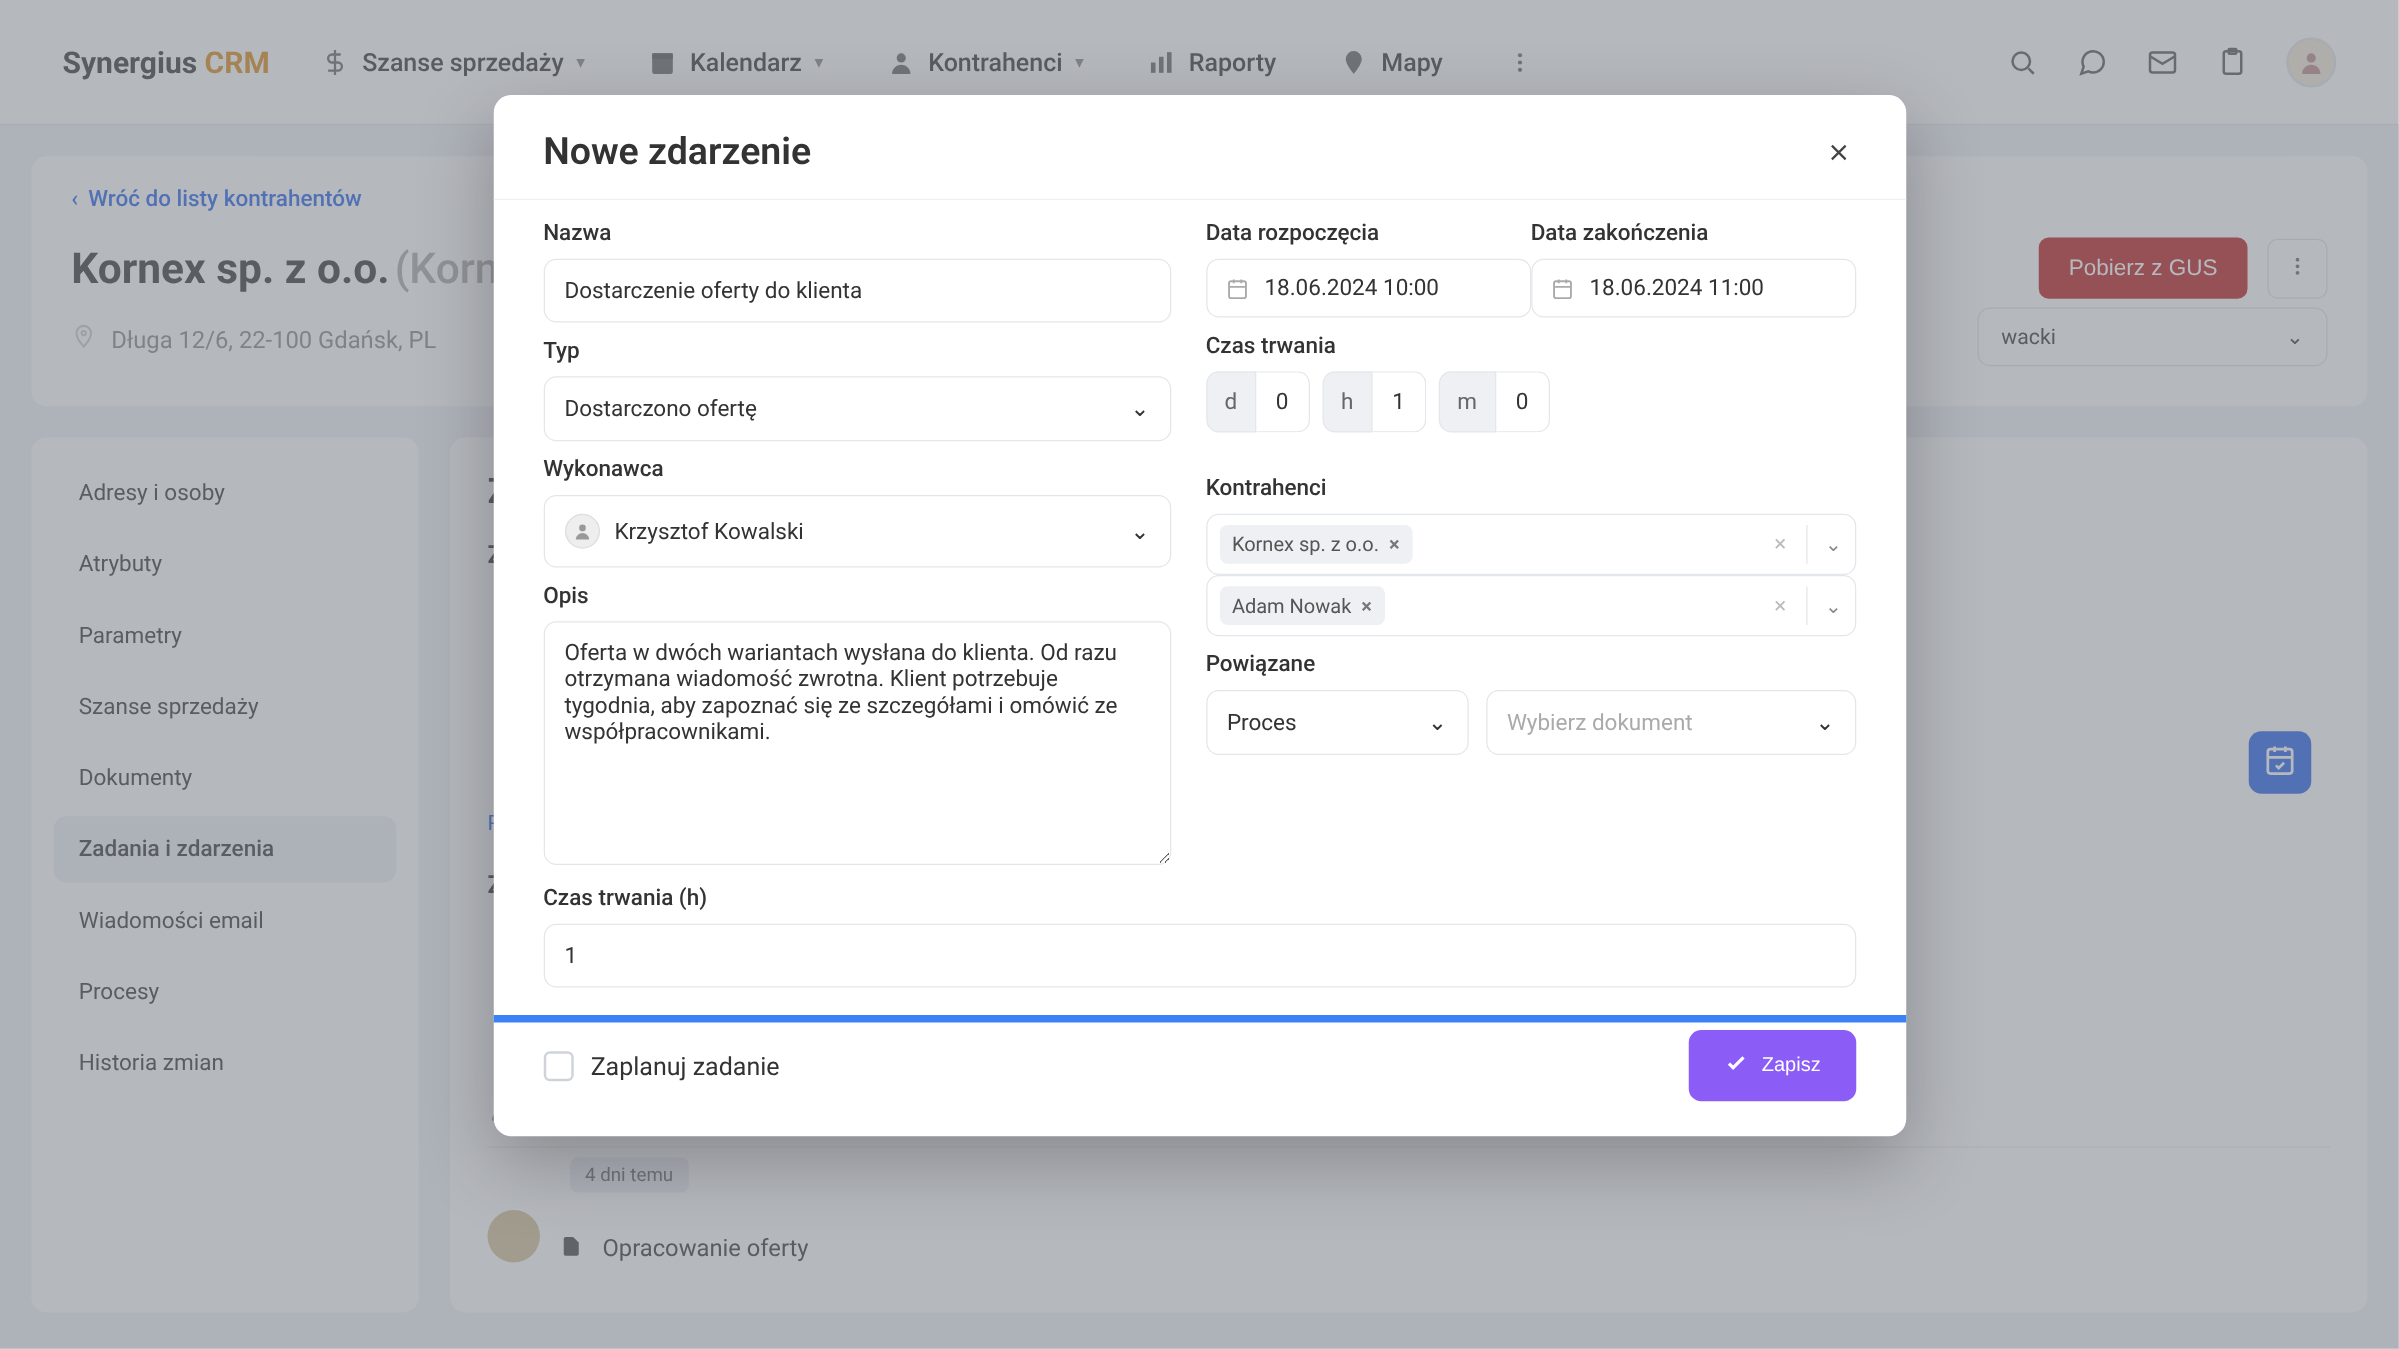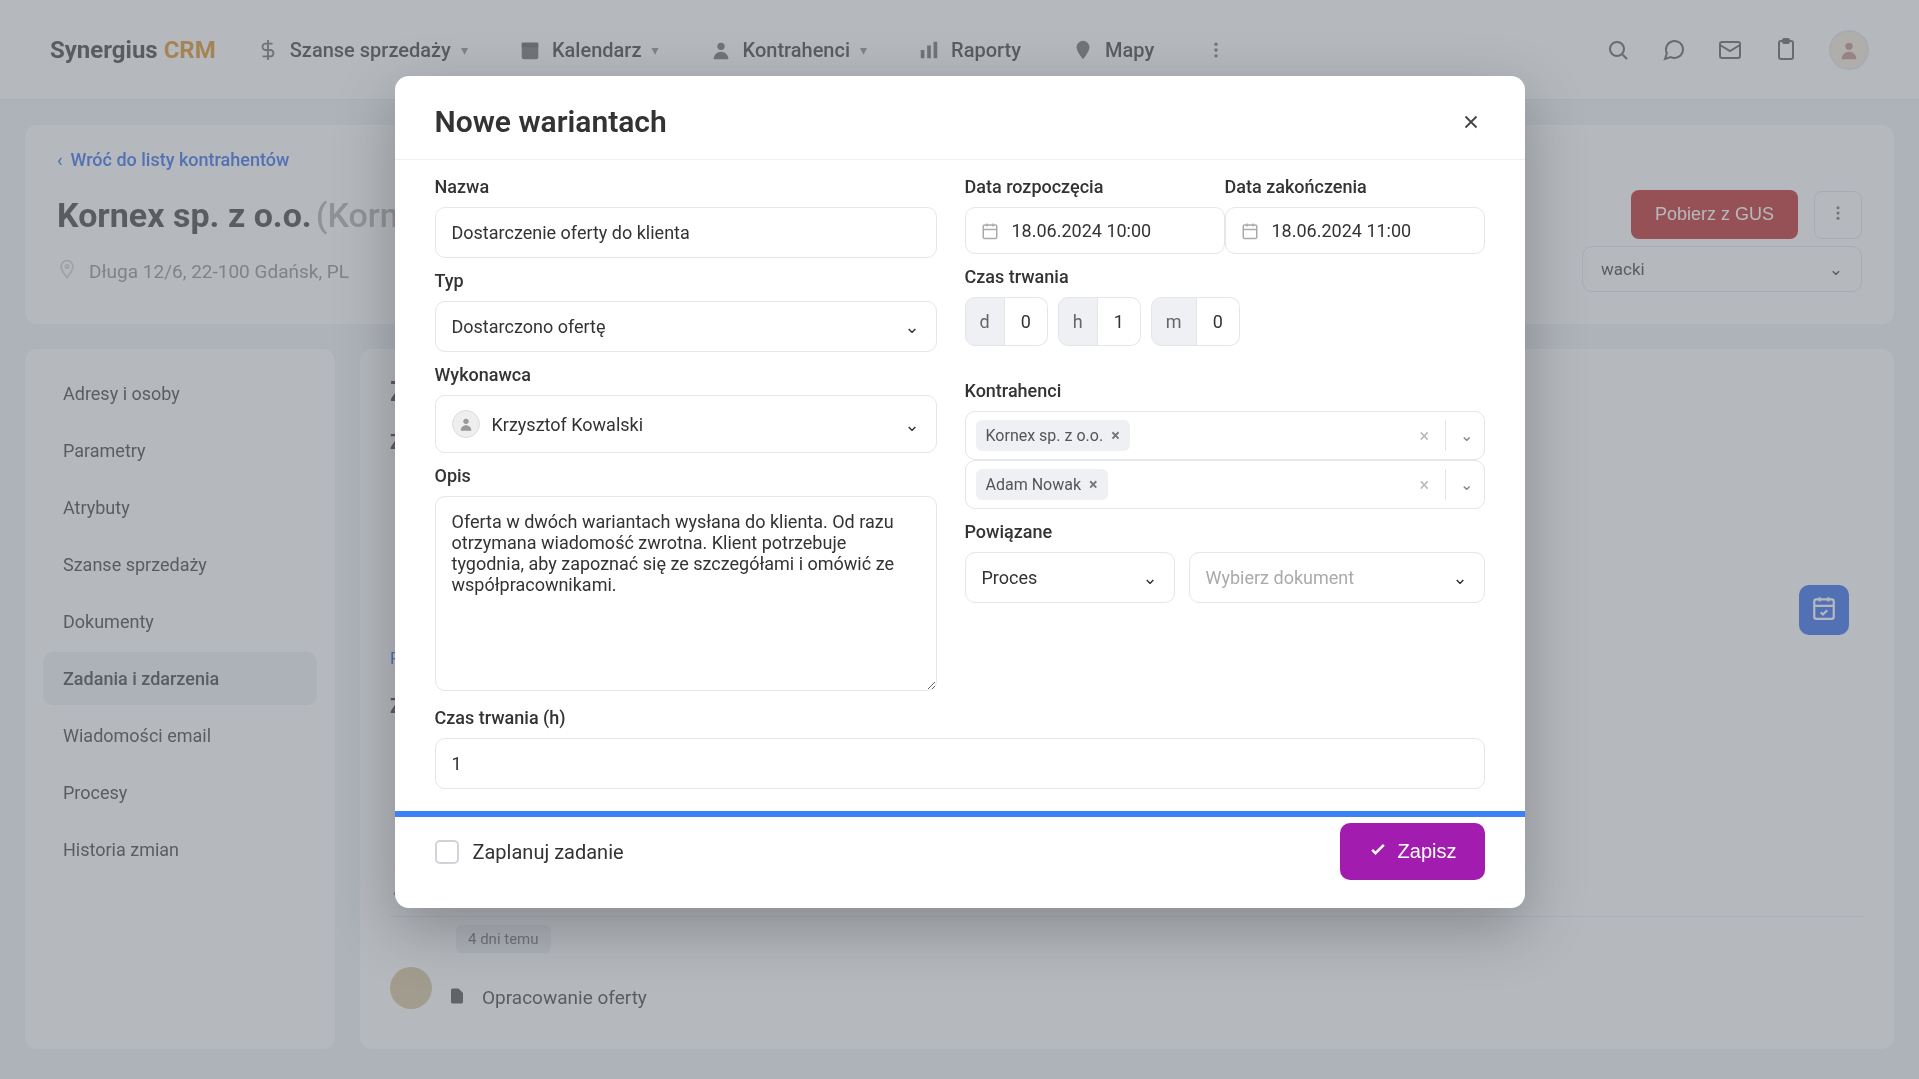--- a/index.html
+++ b/index.html
@@ -102,21 +102,21 @@
 .tag .x { cursor: pointer; font-weight: bold; color: #777; }
 .tag-input .clr { margin-left: auto; color: #bbb; cursor: pointer; padding: 0 8px; font-size: 18px; }
 .tag-input .tag-chev { border-left: 1px solid #e3e6ea; padding: 6px 0 6px 14px; color: #888; cursor: pointer; }
 .rel-row { display: flex; gap: 14px; }
 .rel-row .f-select { flex: 1; }
 .assignee { display: flex; align-items: center; gap: 12px; }
 .ass-av { width: 28px; height: 28px; border-radius: 50%; background: #eee; border: 1px solid #ddd; display: inline-flex; align-items:center; justify-content:center; }
 .modal-foot { border-top: 6px solid #3b82f6; padding: 6px 40px 28px; display: flex; align-items: center; justify-content: space-between; }
 .chk-row { display: flex; align-items: center; gap: 14px; font-size: 20px; }
 .chk { width: 24px; height: 24px; border: 2px solid #d0d4d9; border-radius: 5px; cursor: pointer; }
-.save-btn { background: #a21caf; color: #fff; border: none; border-radius: 10px; padding: 16px 28px; font-size: 20px; font-weight: 500; cursor: pointer; display: flex; align-items: center; gap: 10px; }
+.save-btn { background: #8b5cf6; color: #fff; border: none; border-radius: 10px; padding: 16px 28px; font-size: 16px; font-weight: 500; cursor: pointer; display: flex; align-items: center; gap: 10px; }
 .float-cal { position: absolute; right: 70px; top: 585px; width: 50px; height: 50px; background: #2563eb; border-radius: 10px; display: flex; align-items: center; justify-content: center; color: #fff; cursor: pointer; }
 .sep-line { height: 1px; background: #eef0f3; margin: 18px 0 8px; }
 </style>
 </head>
 <body>
 
 <div class="topbar">
   <div class="logo">
     <span class="logo-a">Synergius </span><span class="logo-b">CRM</span>
   </div>
@@ -245,22 +245,22 @@
         <div class="owner-select">
           <span>wacki</span>
           <span>⌄</span>
         </div>
       </div>
     </div>
 
     <div class="two-col">
       <div class="sidebar-card">
         <div class="side-item">Adresy i osoby</div>
+        <div class="side-item">Atrybuty</div>
         <div class="side-item">Parametry</div>
-        <div class="side-item">Atrybuty</div>
         <div class="side-item">Szanse sprzedaży</div>
         <div class="side-item">Dokumenty</div>
         <div class="side-item active">Zadania i zdarzenia</div>
         <div class="side-item">Wiadomości email</div>
         <div class="side-item">Procesy</div>
         <div class="side-item">Historia zmian</div>
       </div>
 
       <div class="main-card">
         <div class="main-h">Za</div>
@@ -295,21 +295,21 @@
 <div class="float-cal">
   <span><svg viewBox="0 0 24 24" width="26" height="26" fill="none" stroke="#fff" stroke-width="2">
         <rect x="3" y="4" width="18" height="18" rx="2"></rect>
         <path d="M16 2v4M8 2v4M3 10h18M9 16l2 2 4-4"></path>
       </svg></span>
 </div>
 
 <div class="modal-overlay">
   <div class="modal">
     <div class="modal-head">
-      <div class="modal-title">Nowe wariantach</div>
+      <div class="modal-title">Nowe zdarzenie</div>
       <div class="close-x">
         <svg viewBox="0 0 24 24" width="22" height="22" fill="none" stroke="currentColor" stroke-width="2">
             <path d="M18 6 6 18M6 6l12 12"></path>
           </svg>
       </div>
     </div>
     <div class="modal-body">
       <div class="form-grid">
 
         <div class="col-L">

